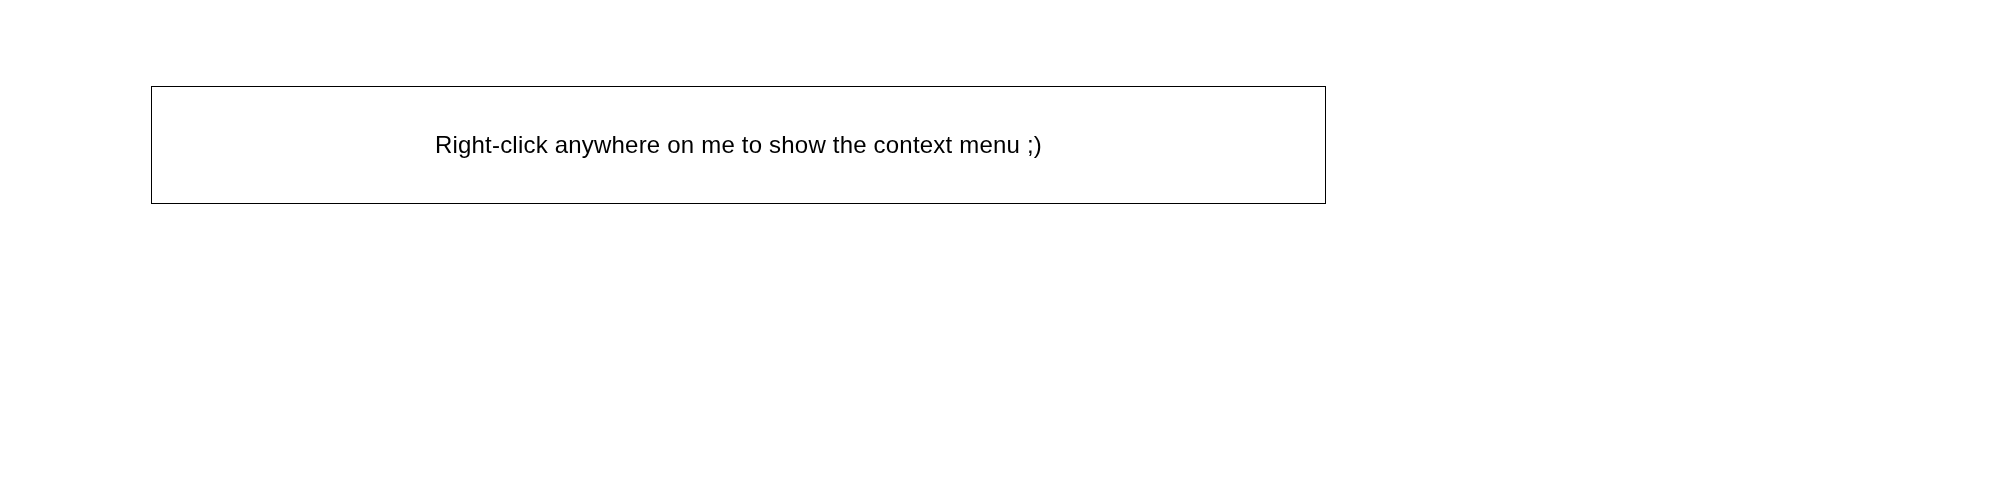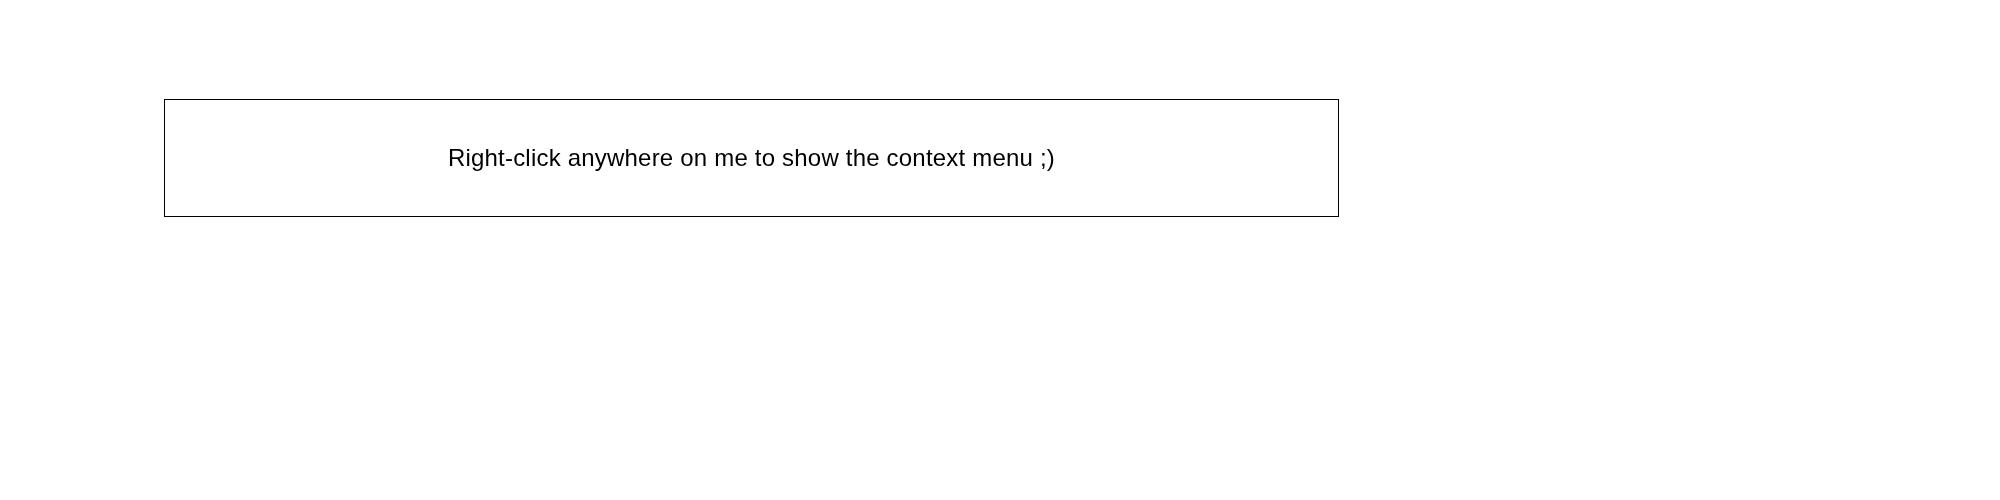--- a/index.html
+++ b/index.html
@@ -1,17 +1,17 @@
 <!DOCTYPE html>
 <html><head>
   <meta charset="utf-8">
   <style>
     * {
       margin: 14px;
-      padding: 17px;
+      padding: 4px;
       box-sizing: border-box;
     }
     body {
       width: 2000px;
       height: 500px;
       background: #ffffff;
       font-family: "Helvetica Neue", Helvetica, Arial, sans-serif;
       position: relative;
     }
     .context-box {

